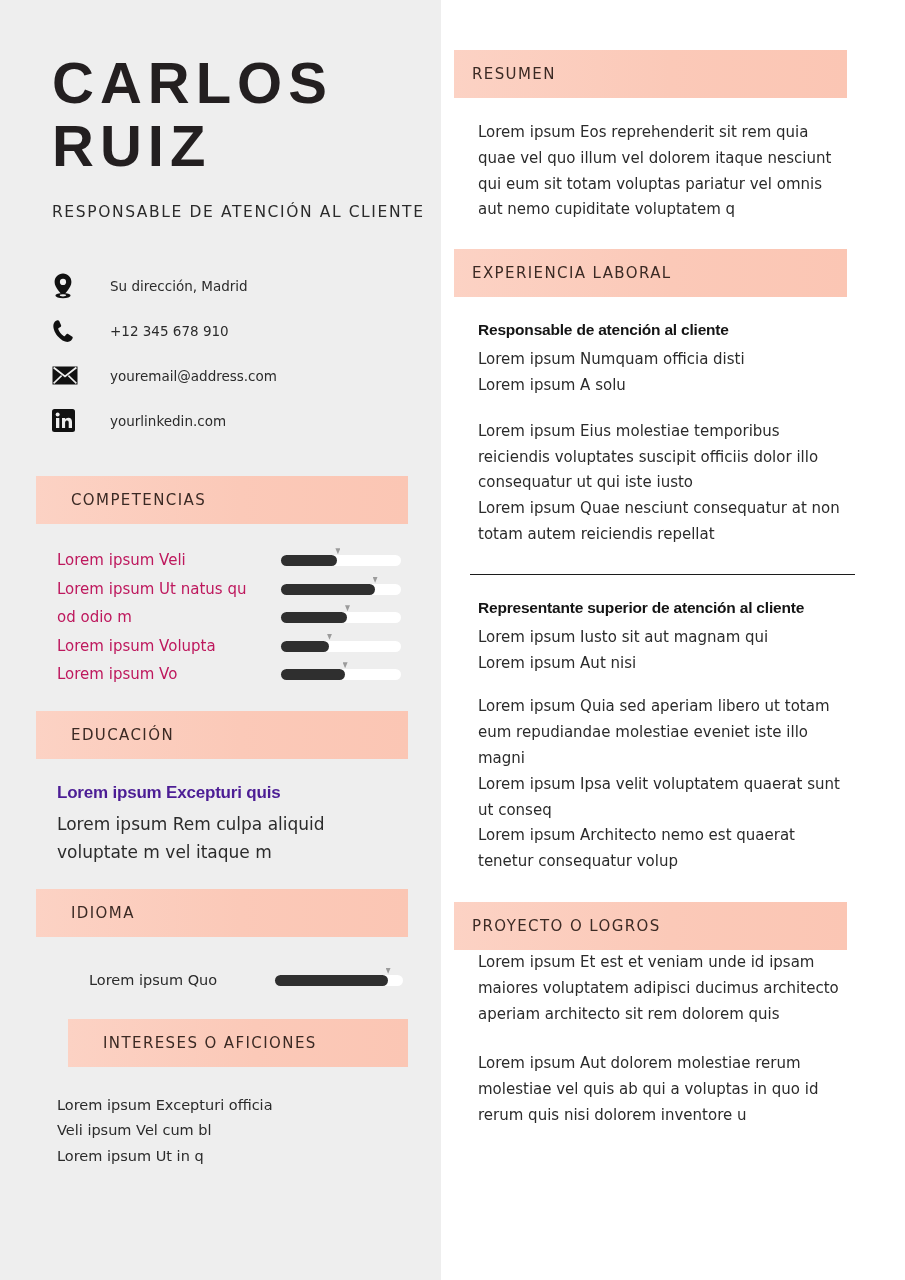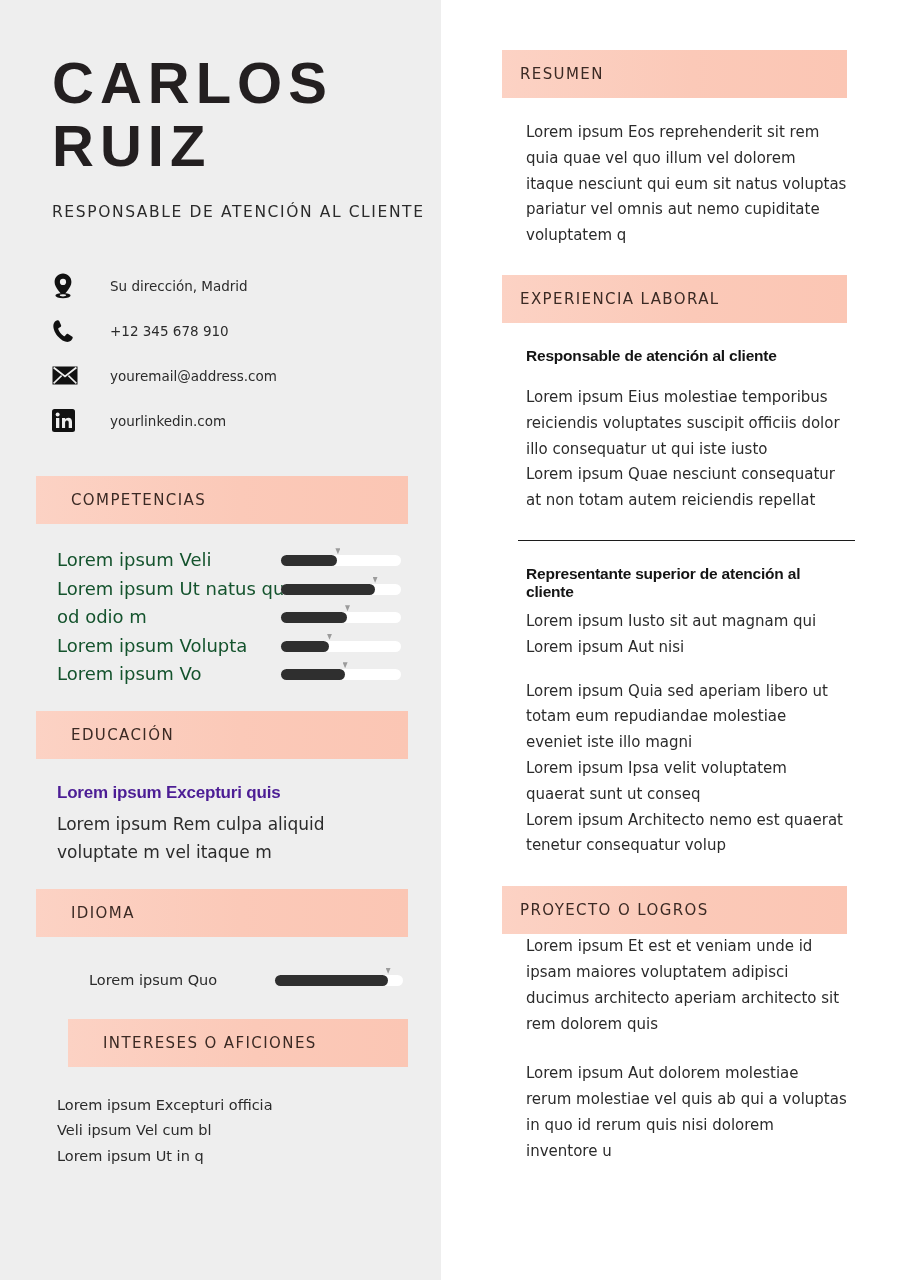--- a/index.html
+++ b/index.html
@@ -12,21 +12,20 @@
     background: #ffffff;
     font-family: "DejaVu Sans", sans-serif;
     overflow: hidden;
   }
   .page {
     position: relative;
     width: 905px;
     height: 1212px;
     display: flex;
     background: #ffffff;
-    gap: 48px;
   }
 
   
   .left-col {
     width: 441px;
     height: 1280px;
     background: #eeeeee;
     box-sizing: border-box;
     position: relative;
     flex: 0 0 441px;
@@ -103,22 +102,22 @@
   .skills {
     margin: 22px 0 0 0;
     padding: 0 0 0 57px;
     position: relative;
   }
   .skill-row {
     position: relative;
     height: 28.5px;
   }
   .skill-label {
-    font-size: 18px;
-    color: #14532d;
+    font-size: 15px;
+    color: #be185d;
     line-height: 28.5px;
   }
   .bar-track {
     position: absolute;
     left: 224px;
     top: 9px;
     width: 120px;
     height: 11px;
     background: #ffffff;
     border-radius: 6px;
@@ -357,31 +356,33 @@
   </div>
 
   <div class="right-col">
 
     <div style="margin-top:50px;">
       <div class="sec-bar">
         <span class="sec-bar-label">RESUMEN</span>
       </div>
     </div>
     <div class="right-body" style="margin-top:22px;">
-      <div class="right-para">Lorem ipsum Eos reprehenderit sit rem quia quae vel quo illum vel dolorem itaque nesciunt qui eum sit natus voluptas pariatur vel omnis aut nemo cupiditate voluptatem q</div>
+      <div class="right-para">Lorem ipsum Eos reprehenderit sit rem quia quae vel quo illum vel dolorem itaque nesciunt qui eum sit totam voluptas pariatur vel omnis aut nemo cupiditate voluptatem q</div>
     </div>
 
     <div style="margin-top:26px;">
       <div class="sec-bar">
         <span class="sec-bar-label">EXPERIENCIA LABORAL</span>
       </div>
     </div>
 
     <div class="right-body" style="margin-top:24px;">
       <div class="exp-title">Responsable de atención al cliente</div>
+      <div class="right-para" style="margin-top:8px; white-space:pre-line;">Lorem ipsum Numquam officia disti
+Lorem ipsum A solu</div>
       <div class="right-para" style="margin-top:20px; white-space:pre-line;">Lorem ipsum Eius molestiae temporibus reiciendis voluptates suscipit officiis dolor illo consequatur ut qui iste iusto
 Lorem ipsum Quae nesciunt consequatur at non totam autem reiciendis repellat</div>
     </div>
 
     <div class="divider" style="margin-top:26px;"></div>
 
     <div class="right-body" style="margin-top:24px;">
       <div class="exp-title">Representante superior de atención al cliente</div>
       <div class="right-para" style="margin-top:8px; white-space:pre-line;">Lorem ipsum Iusto sit aut magnam qui
 Lorem ipsum Aut nisi</div>

